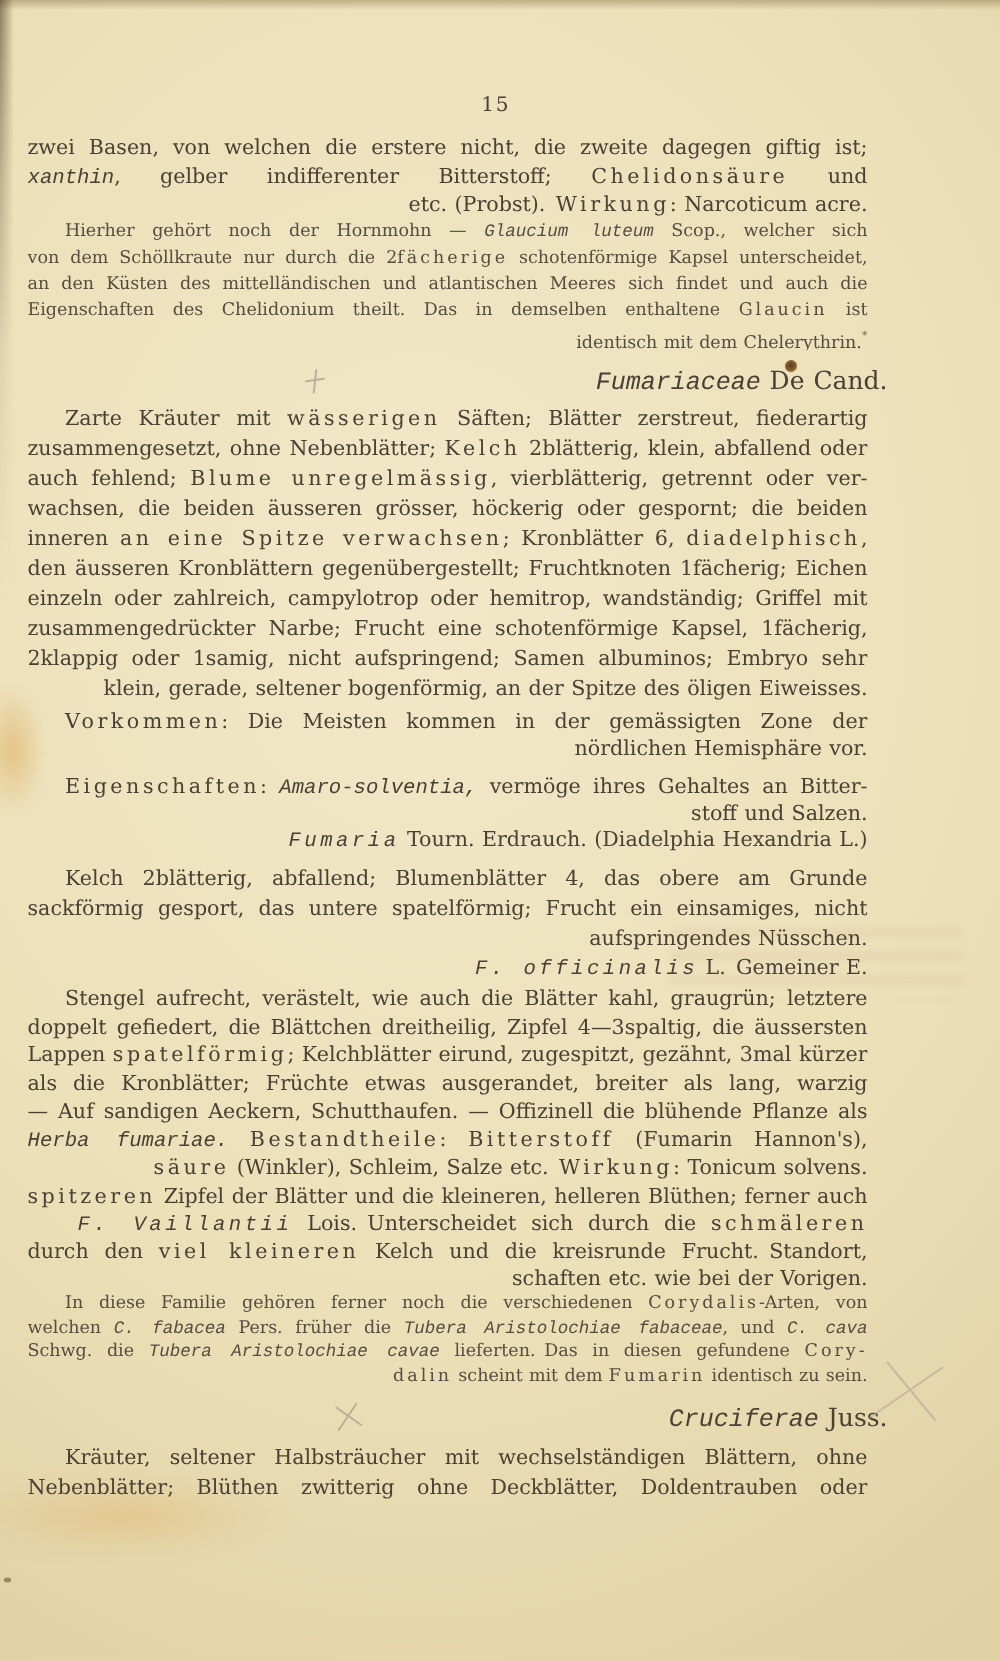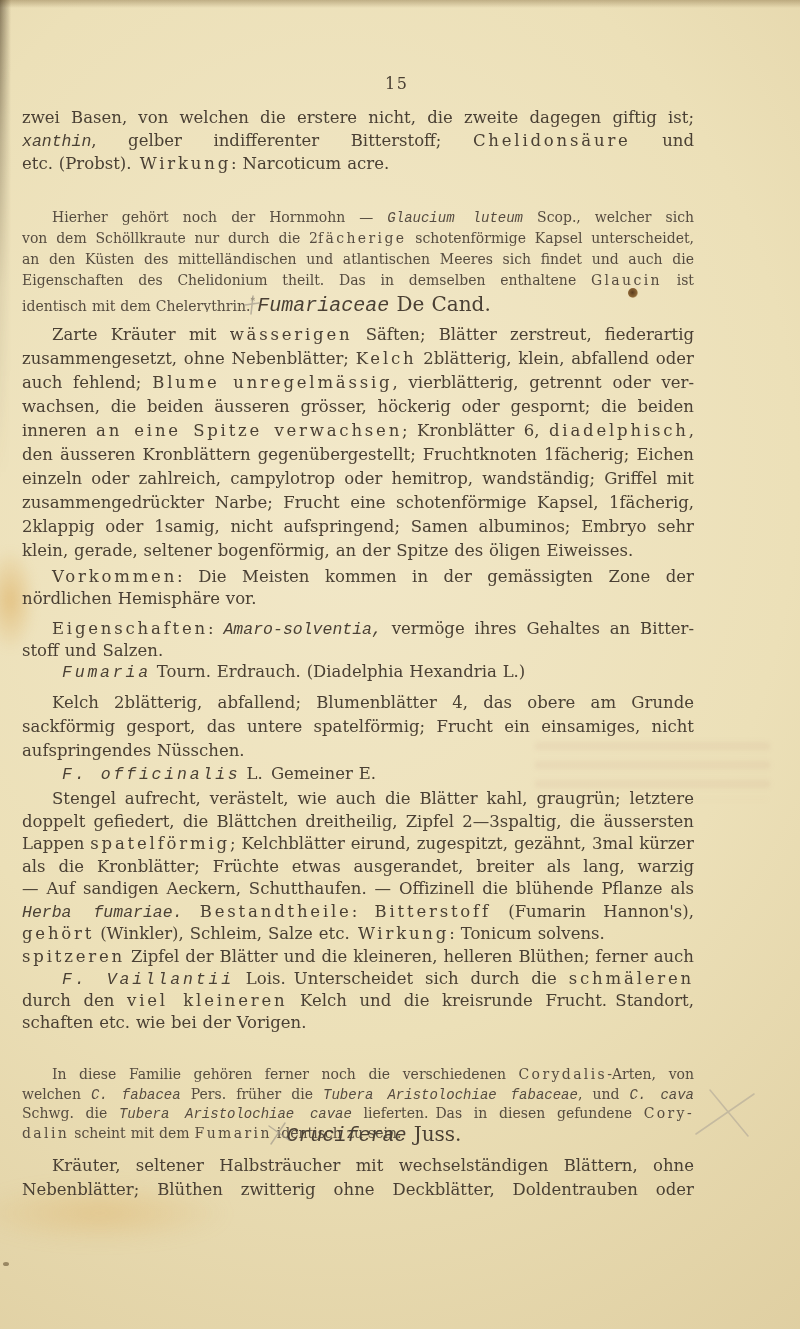--- a/index.html
+++ b/index.html
@@ -9,25 +9,25 @@
     background:radial-gradient(115% 85% at 42% 36%, var(--paper-light,#f2e8c9) 0%, var(--paper,#ece0b8) 50%, var(--paper-edge,#decd9f) 96%);
   }
   .pagenum{
     position:absolute;left:385px;top:74px;z-index:2;
     font-size:16px;letter-spacing:1.5px;color:var(--ink,#4a4034);
   }
   .textblock{position:absolute;left:22px;top:0;width:672px;height:100%;z-index:2;}
   .block{position:absolute;left:0;width:100%;color:var(--ink,#4a4034);}
   .body{font-size:16.5px;}
   .body .line{line-height:22.5px;height:22.5px;}
-  .fine{font-size:14px;color:var(--ink-small,#564c40);margin-top:32px;}
+  .fine{font-size:14px;color:var(--ink-small,#564c40);}
   .fine .line{line-height:21px;height:21px;}
   .heading{font-size:20px;text-align:center;padding-left:16px;}
   .heading .line{line-height:24px;height:24px;}
-  .line{overflow:hidden;word-spacing:0.04em;}
+  .line{overflow:hidden;word-spacing:0.04em;text-align:right;}
   .j{text-align:justify;text-align-last:justify;}
   .ind{text-indent:30px;}
   .ind2{text-indent:40px;}
   .s-i,.s-isp{font-style:italic;font-family:Liberation Mono, monospace;}
   .s-sp,.s-isp{letter-spacing:0.17em;}
   .s-fn{font-size:9px;vertical-align:7px;letter-spacing:0;color:#7a7060;}
   .b0{top:106px}.b0 .line{line-height:23px;height:23px}
   .b1{top:175px}
   .b2{top:292px}
   .b3{top:323px}
@@ -120,26 +120,26 @@
       <div class="block body b7">
         <div class="line j ind"><span class="s-n">Kelch 2blätterig, abfallend;  Blumenblätter 4, das obere am Grunde</span></div>
         <div class="line j"><span class="s-n">sackförmig gesport, das untere spatelförmig;  Frucht ein einsamiges, nicht</span></div>
         <div class="line"><span class="s-n">aufspringendes Nüsschen.</span></div>
       </div>
       <div class="block body b8">
         <div class="line ind2"><span class="s-isp">F. officinalis</span><span class="s-n"> L. Gemeiner E.</span></div>
       </div>
       <div class="block body b9">
         <div class="line j ind"><span class="s-n">Stengel aufrecht, verästelt, wie auch die Blätter kahl, graugrün; letztere</span></div>
-        <div class="line j"><span class="s-n">doppelt gefiedert, die Blättchen dreitheilig, Zipfel 2—3spaltig, die äussersten</span></div>
+        <div class="line j"><span class="s-n">doppelt gefiedert, die Blättchen dreitheilig, Zipfel 4—3spaltig, die äussersten</span></div>
         <div class="line j"><span class="s-n">Lappen </span><span class="s-sp">spatelförmig</span><span class="s-n">; Kelchblätter eirund, zugespitzt, gezähnt, 3mal kürzer</span></div>
         <div class="line j"><span class="s-n">als die Kronblätter; Früchte etwas ausgerandet, breiter als lang, warzig runzlig.</span></div>
         <div class="line j"><span class="s-n">— Auf sandigen Aeckern, Schutthaufen. —  Offizinell die blühende Pflanze als</span></div>
         <div class="line j"><span class="s-i">Herba fumariae.</span><span class="s-n"> </span><span class="s-sp">Bestandtheile</span><span class="s-n">: </span><span class="s-sp">Bitterstoff</span><span class="s-n"> (Fumarin Hannon's), </span></div>
-        <div class="line"><span class="s-sp">gehört</span><span class="s-n"> (Winkler), Schleim, Salze etc. </span><span class="s-sp">Wirkung</span><span class="s-n">: Tonicum solvens.</span></div>
+        <div class="line"><span class="s-sp">säure</span><span class="s-n"> (Winkler), Schleim, Salze etc. </span><span class="s-sp">Wirkung</span><span class="s-n">: Tonicum solvens.</span></div>
       </div>
       <div class="block body b10">
         <div class="line j"><span class="s-sp">spitzeren</span><span class="s-n"> Zipfel der Blätter und die kleineren, helleren Blüthen; ferner auch</span></div>
         <div class="line j ind2"><span class="s-isp">F. Vaillantii</span><span class="s-n"> Lois. Unterscheidet sich durch die </span><span class="s-sp">schmäleren</span><span class="s-n"> und</span></div>
         <div class="line j"><span class="s-n">durch den </span><span class="s-sp">viel kleineren</span><span class="s-n"> Kelch und die kreisrunde Frucht. Standort, Eigen-</span></div>
         <div class="line"><span class="s-n">schaften etc. wie bei der Vorigen.</span></div>
       </div>
       <div class="block fine b11">
         <div class="line j ind"><span class="s-n">In diese Familie gehören ferner noch die verschiedenen </span><span class="s-sp">Corydalis</span><span class="s-n">-Arten, von</span></div>
         <div class="line j"><span class="s-n">welchen </span><span class="s-i">C. fabacea</span><span class="s-n"> Pers. früher die </span><span class="s-i">Tubera Aristolochiae fabaceae</span><span class="s-n">, und </span><span class="s-i">C. cava</span></div>

